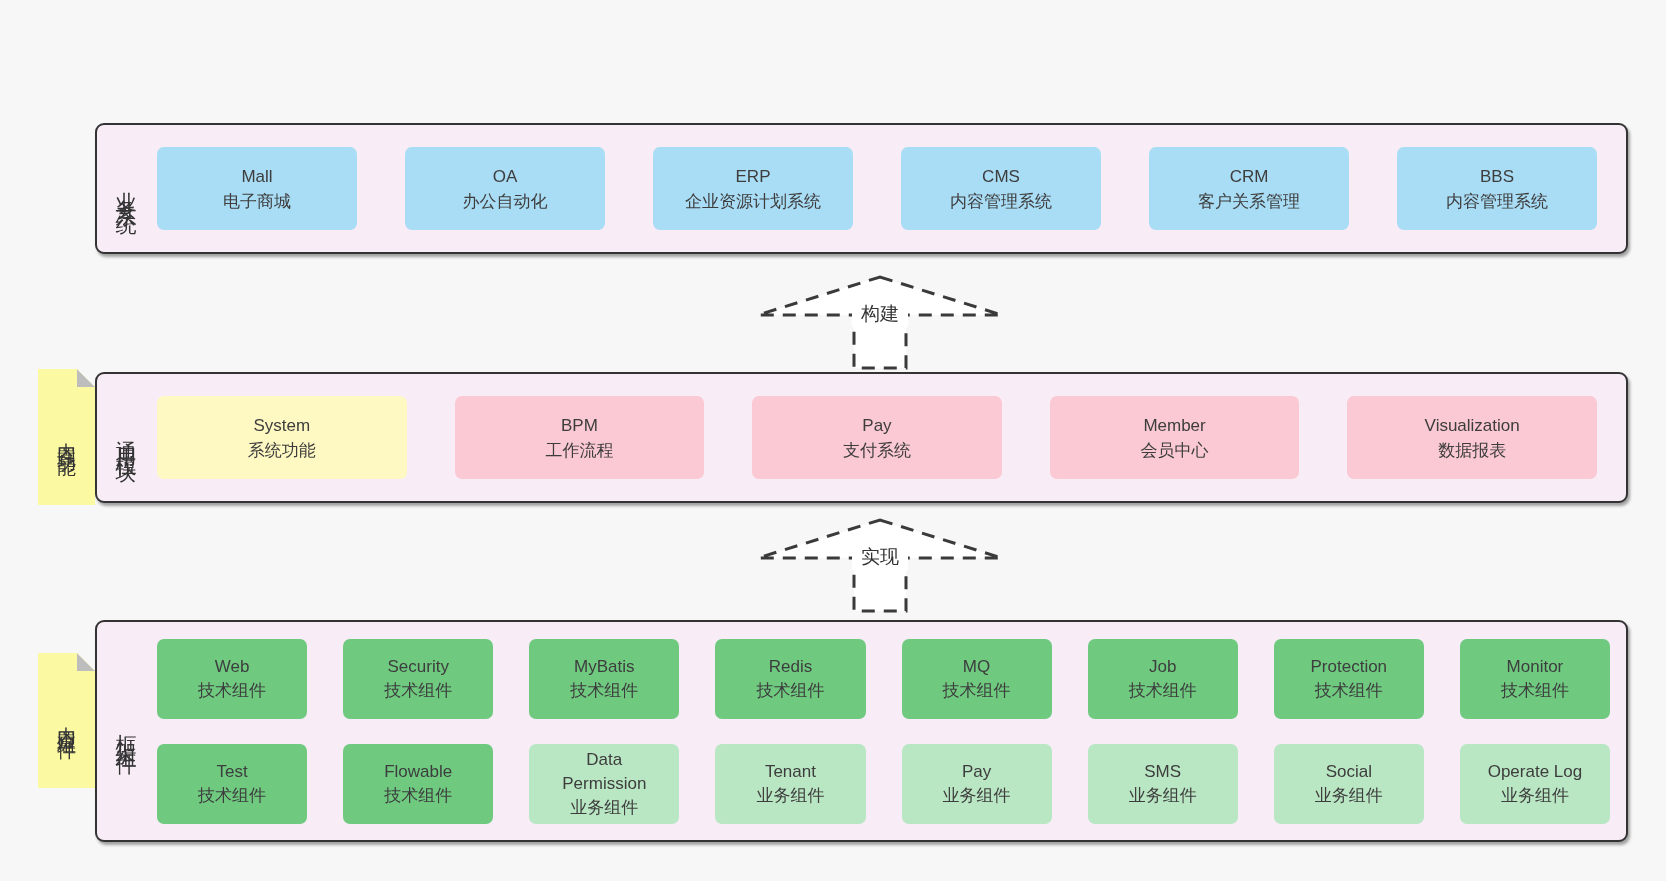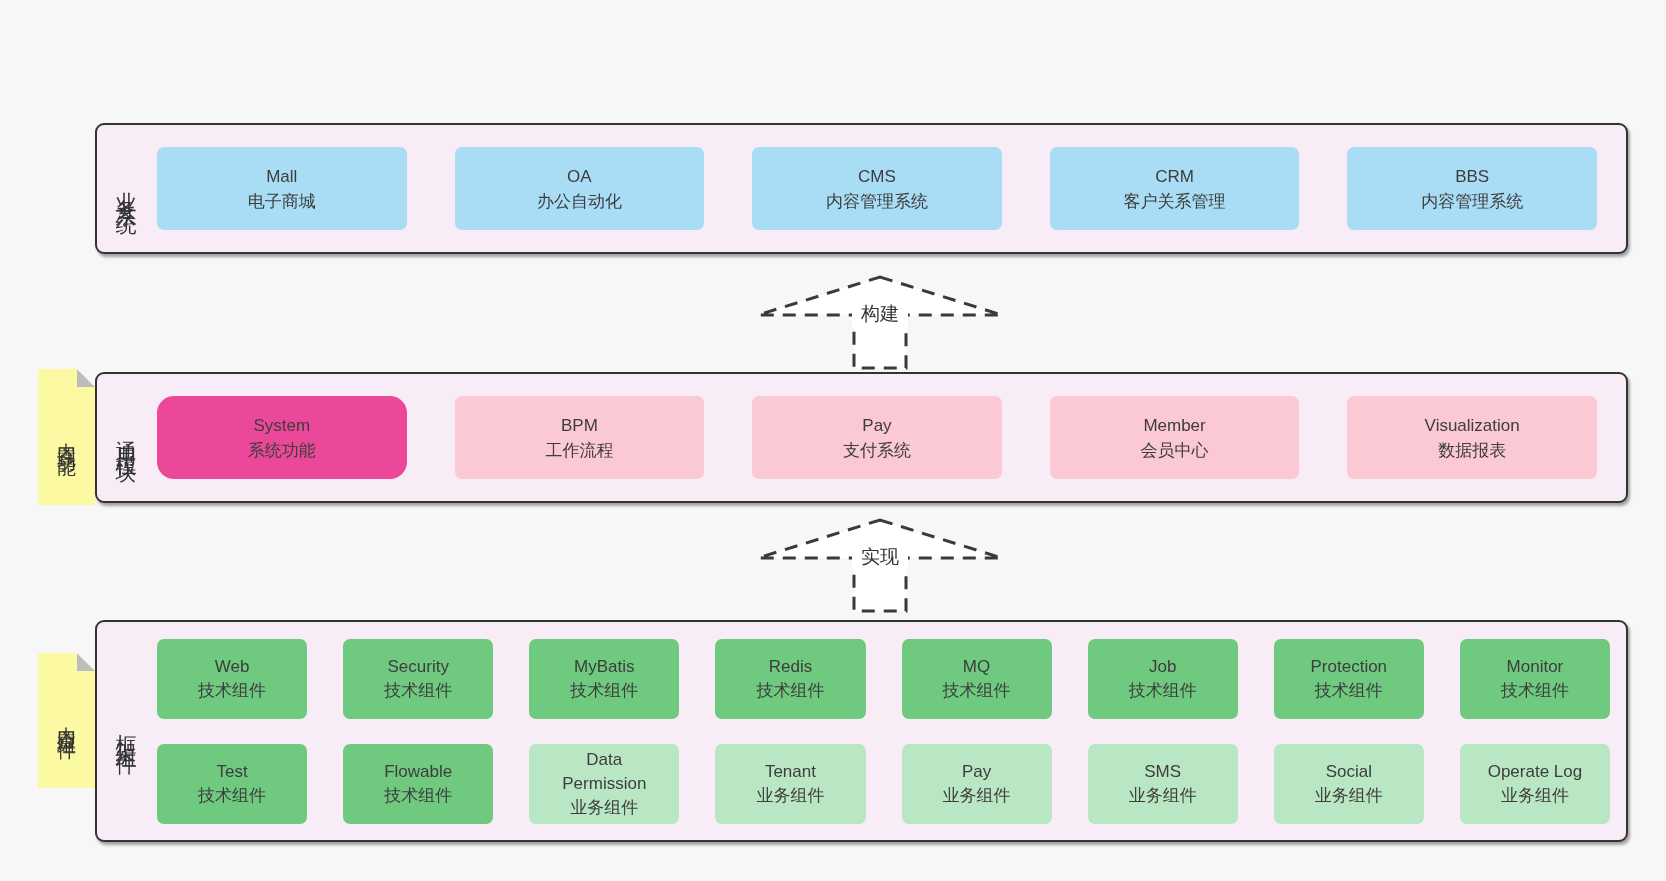--- a/index.html
+++ b/index.html
@@ -42,21 +42,21 @@
   .boxes .box { flex:1; height:83px; }
 
   .box {
     border-radius:7px;
     display:flex; flex-direction:column;
     align-items:center; justify-content:center;
     text-align:center;
     font-size:17px; line-height:25px;
   }
   .blue       { background:#a9dcf5; }
-  .red        { background:#ec4899;border-radius:17px; }
+  .red        { background:#fef9c3; }
   .pink       { background:#fbc9d3; }
   .green      { background:#6fca80; }
   .lightgreen { background:#b9e6c3; }
 
   .rows {
     flex:1;
     display:flex; flex-direction:column; justify-content:center;
     gap:25px;
     padding:0 16px 0 2px;
   }
@@ -108,20 +108,24 @@
   <div class="boxes">
     <div class="box blue">
       <span class="name">Mall</span>
       <span class="desc">电子商城</span>
     </div>
     <div class="box blue">
       <span class="name">OA</span>
       <span class="desc">办公自动化</span>
     </div>
     <div class="box blue">
+      <span class="name">ERP</span>
+      <span class="desc">企业资源计划系统</span>
+    </div>
+    <div class="box blue">
       <span class="name">CMS</span>
       <span class="desc">内容管理系统</span>
     </div>
     <div class="box blue">
       <span class="name">CRM</span>
       <span class="desc">客户关系管理</span>
     </div>
     <div class="box blue">
       <span class="name">BBS</span>
       <span class="desc">内容管理系统</span>

